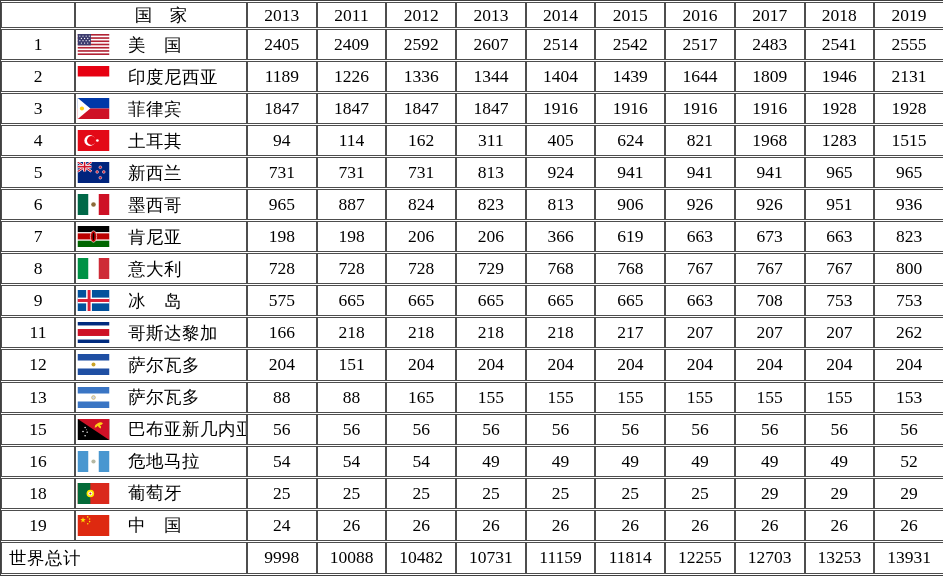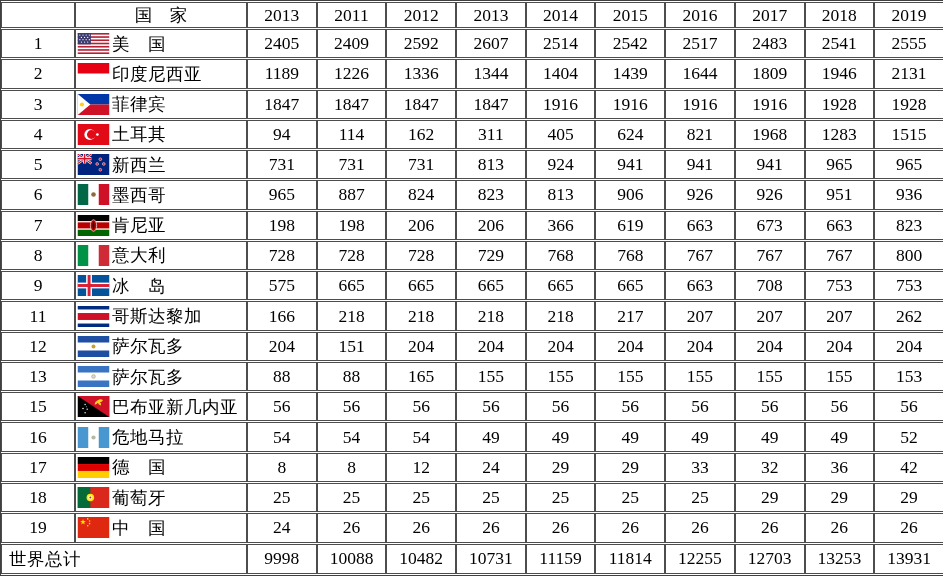--- a/index.html
+++ b/index.html
@@ -50,21 +50,21 @@
     height: 21px;
     flex: 0 0 33px;
     display: inline-block;
   }
   .flag svg {
     width: 100%;
     height: 100%;
     display: block;
   }
   .country-name {
-    margin-left: 2px;
+    margin-left: 18px;
     letter-spacing: 0.5px;
   }
   .total-label-cell {
     text-align: left;
     padding-left: 7px;
     letter-spacing: 0.5px;
   }
 </style>
 </head>
 <body>
@@ -498,45 +498,20 @@
         <td class="num-cell">54</td>
         <td class="num-cell">49</td>
         <td class="num-cell">49</td>
         <td class="num-cell">49</td>
         <td class="num-cell">49</td>
         <td class="num-cell">49</td>
         <td class="num-cell">49</td>
         <td class="num-cell">52</td>
       </tr>
       <tr>
-        <td class="rank-cell">17</td>
-        <td class="country-cell">
-          <div class="country-wrap">
-            <span class="flag">
-              <svg viewBox="0 0 30 20">
-                <rect width="30" height="6.7" fill="#000"></rect>
-                <rect y="6.7" width="30" height="6.6" fill="#DD0000"></rect>
-                <rect y="13.3" width="30" height="6.7" fill="#FFCE00"></rect>
-              </svg>
-            </span>
-            <span class="country-name">德　国</span>
-          </div>
-        </td>
-        <td class="num-cell">8</td>
-        <td class="num-cell">8</td>
-        <td class="num-cell">12</td>
-        <td class="num-cell">24</td>
-        <td class="num-cell">29</td>
-        <td class="num-cell">29</td>
-        <td class="num-cell">33</td>
-        <td class="num-cell">32</td>
-        <td class="num-cell">36</td>
-        <td class="num-cell">42</td>
-      </tr>
-      <tr>
         <td class="rank-cell">18</td>
         <td class="country-cell">
           <div class="country-wrap">
             <span class="flag">
               <svg viewBox="0 0 30 20">
                 <rect width="30" height="20" fill="#DA291C"></rect>
                 <rect width="12" height="20" fill="#046A38"></rect>
                 <circle cx="12" cy="10" r="3.6" fill="#FFE900"></circle>
                 <circle cx="12" cy="10" r="2" fill="#fff"></circle>
                 <circle cx="12" cy="10" r="1" fill="#DA291C"></circle>

